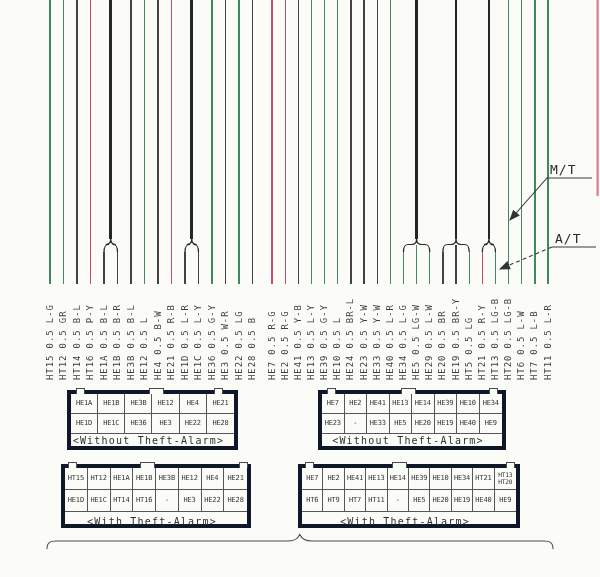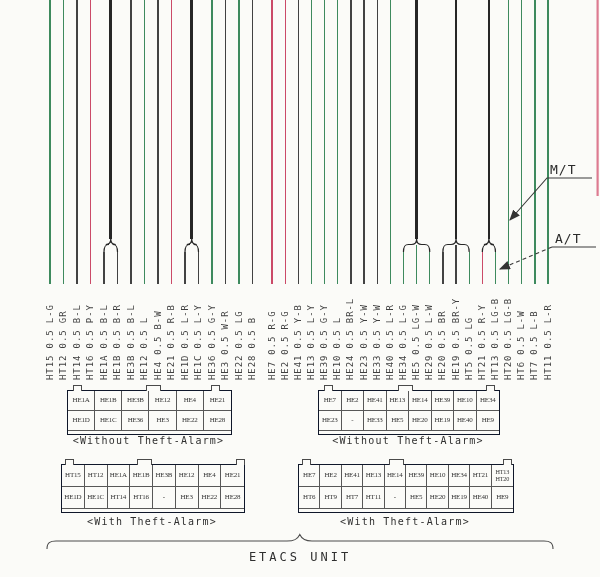--- a/index.html
+++ b/index.html
@@ -2,21 +2,21 @@
 <html><head>
 <meta charset="utf-8">
 <style>
   html,body{margin:0;padding:0;background:#ffffff;}
   .canvas{position:relative;width:600px;height:577px;background:#fbfbf8;overflow:hidden;
           font-family:"DejaVu Sans Mono","Liberation Mono",monospace;color:#3c3c3c;}
   .vline{position:absolute;}
   .wire-label{position:absolute;width:96px;height:11px;transform:rotate(-90deg);
               transform-origin:0 0;font-size:9px;letter-spacing:0.9px;white-space:nowrap;
               line-height:11px;color:#3f3f3f;}
-  .conn-table{position:absolute;border:1px solid #0f172a;padding:0 0 3px 0;background:transparent;font-family:Liberation Serif, serif;}
+  .conn-table{position:absolute;border:4px solid #0f172a;padding:0 0 12px 0;background:transparent;}
   .conn-tab{position:absolute;height:5px;border:1px solid #4a4a4a;border-bottom:none;top:-6px;background:#fbfbf8;}
   .conn-grid{display:grid;}
   .conn-cell{border-right:1px solid #575757;border-bottom:1px solid #575757;display:flex;
              align-items:center;justify-content:center;font-size:7px;letter-spacing:-0.2px;
              color:#333;white-space:pre-line;text-align:center;line-height:1.05;}
   .tbl-caption{position:absolute;text-align:center;font-size:10px;letter-spacing:1.2px;
                color:#2f2f2f;white-space:nowrap;}
   .float-label{position:absolute;font-size:13px;letter-spacing:1px;color:#2b2b2b;}
   .footer-label{position:absolute;left:0;width:600px;text-align:center;top:550px;
                 font-size:12px;letter-spacing:3px;color:#2f2f2f;}
@@ -225,14 +225,13 @@
           <div class="conn-cell" style="height: 21px;">HE5</div>
           <div class="conn-cell" style="height: 21px;">HE20</div>
           <div class="conn-cell" style="height: 21px;">HE19</div>
           <div class="conn-cell" style="height: 21px;">HE40</div>
           <div class="conn-cell" style="height: 21px; border-right: none;">HE9</div>
         </div>
       </div>
       <div class="tbl-caption" style="left: 273px; top: 516px; width: 264px;">&lt;With Theft-Alarm&gt;</div>
     </div>
 
-  <div class="footer-label">ETACS UNIT</div>
 </div>
 
 </body></html>

